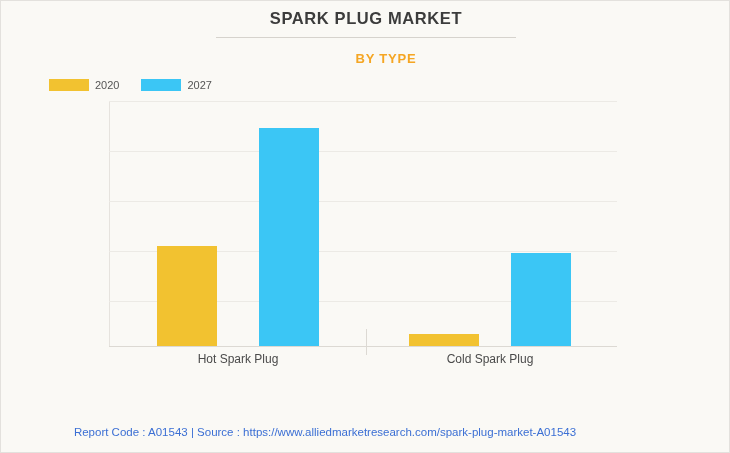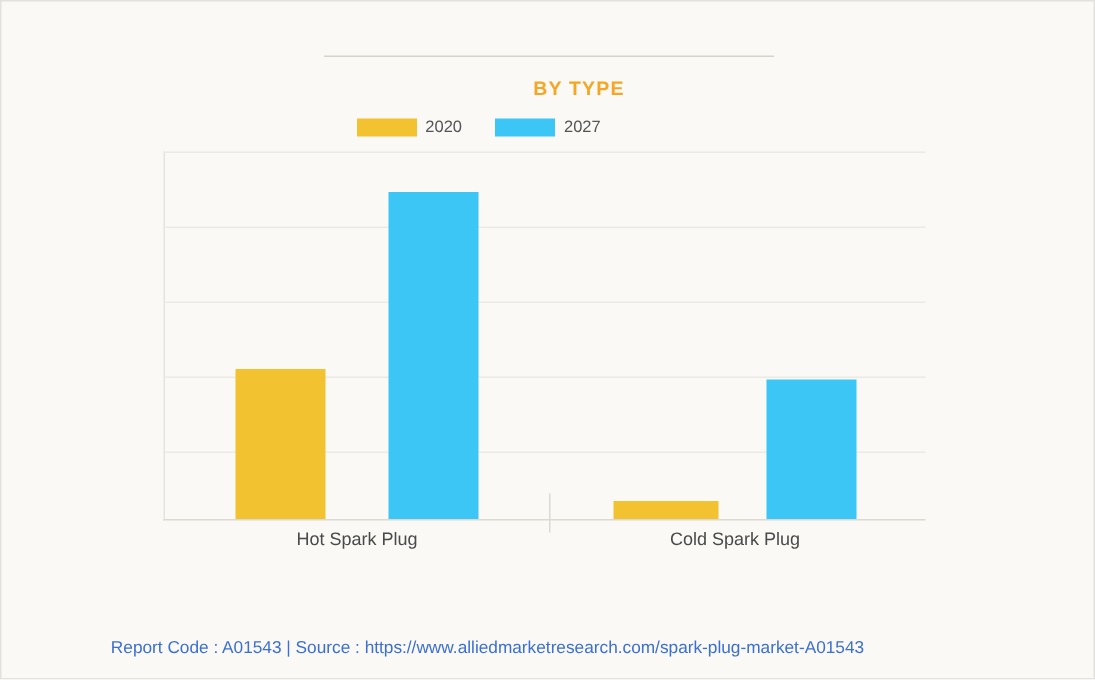--- a/index.html
+++ b/index.html
@@ -55,23 +55,23 @@
     margin-left: 20px;
   }
 
   
   #legend {
     position: absolute;
     left: 0;
     top: 78px;
     width: 636px;
     display: flex;
-    justify-content: center;
     align-items: center;
     gap: 22px;
+    padding-left: 48px;
   }
   .legend-item {
     display: flex;
     align-items: center;
     gap: 6px;
   }
   .legend-swatch {
     width: 40px;
     height: 12px;
     display: block;
@@ -159,20 +159,21 @@
     text-align: center;
     font-size: 11.5px;
     color: #3b6fd4;
   }
 </style>
 </head>
 <body>
 
 <div id="card" style="background: rgb(250, 249, 245);">
 
+  <div id="title">SPARK PLUG MARKET</div>
   <div id="title-divider"></div>
 
   <div id="subtitle" style="color: rgb(245, 166, 35);">BY TYPE</div>
 
   <div id="legend">
     <div class="legend-item">
       <span class="legend-swatch" style="background: rgb(242, 194, 48);"></span>
       <span class="legend-label">2020</span>
     </div>
     <div class="legend-item">

